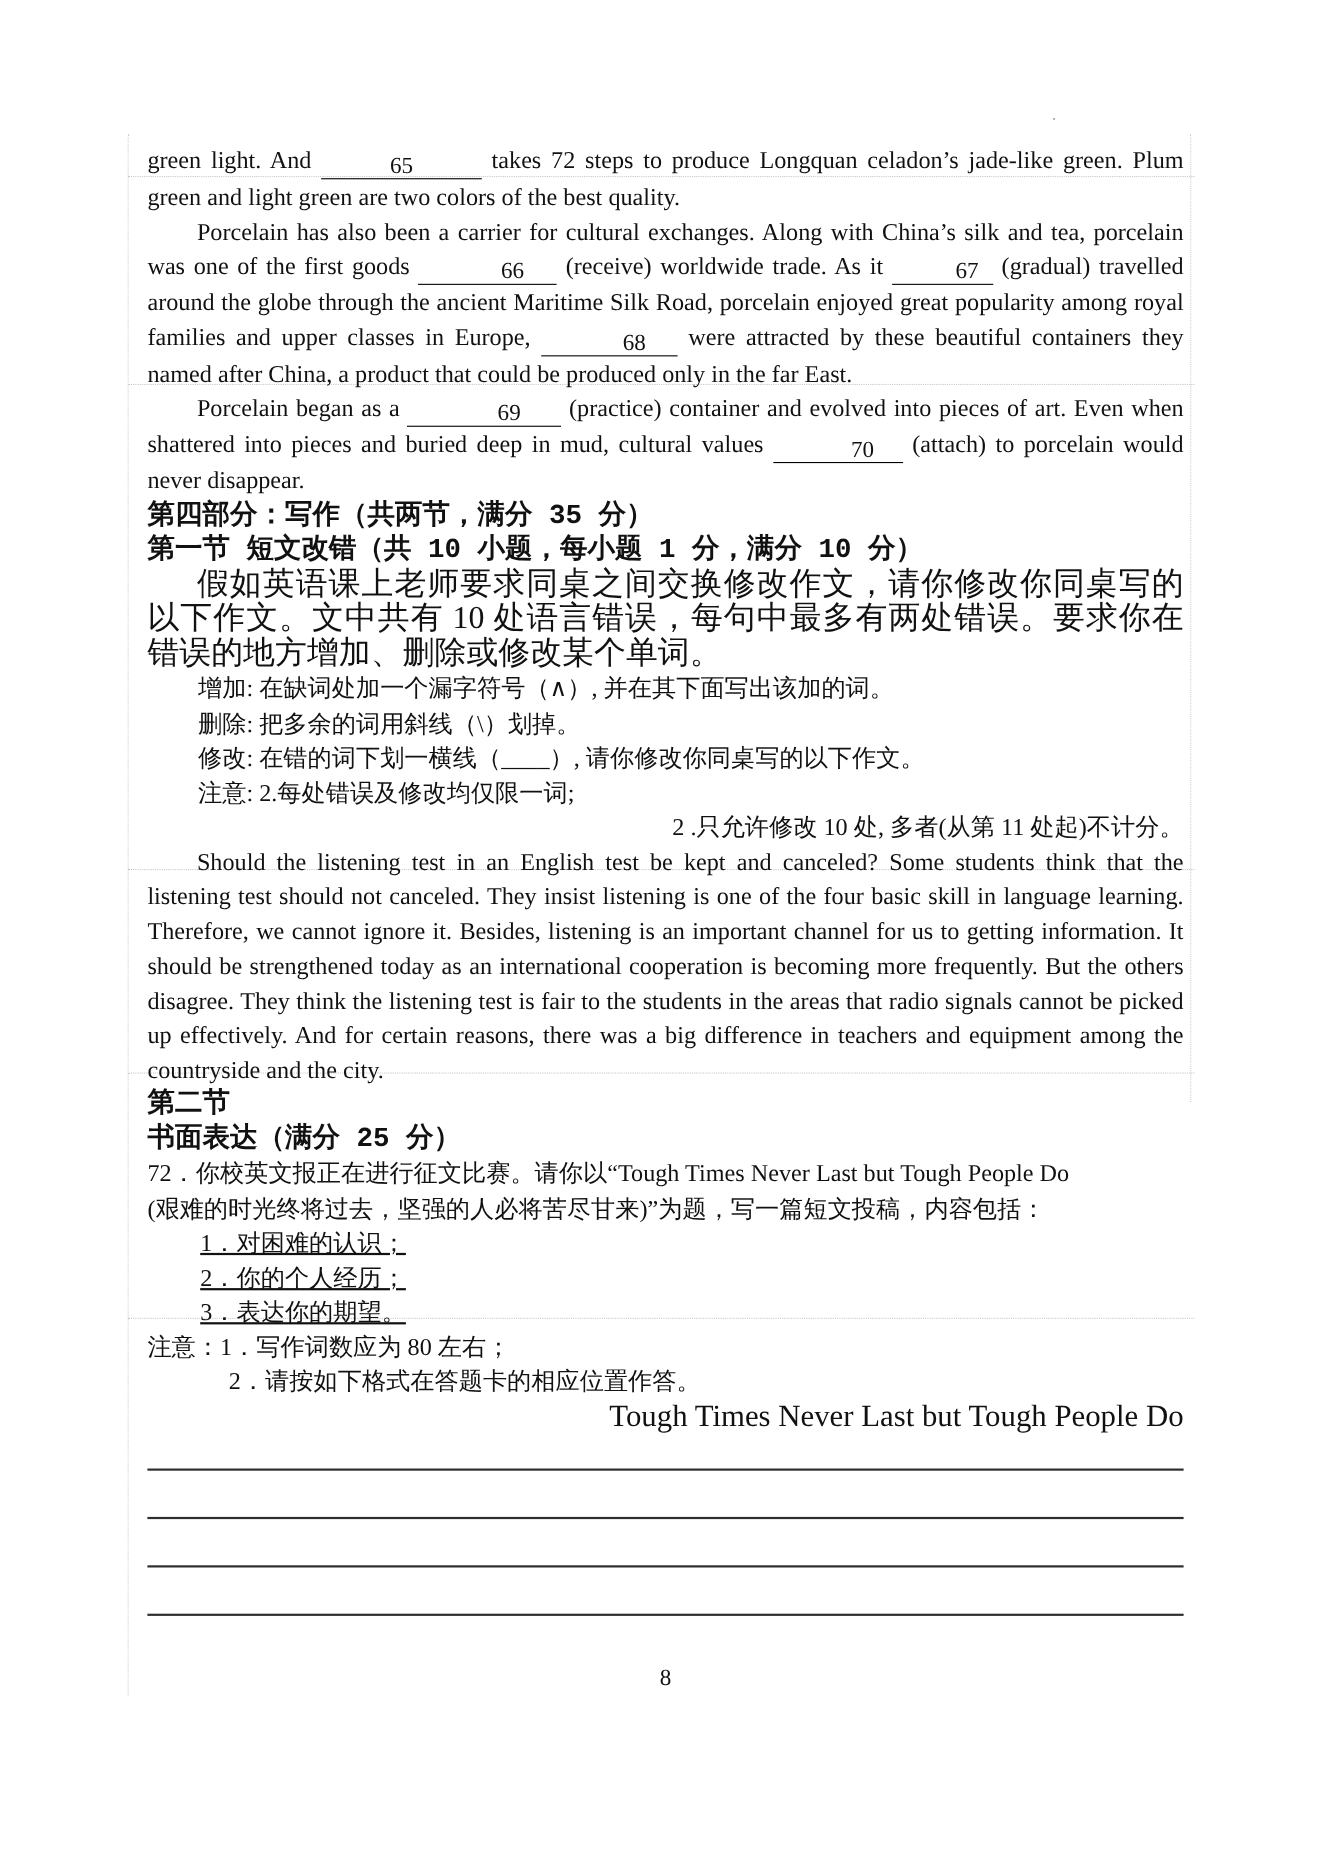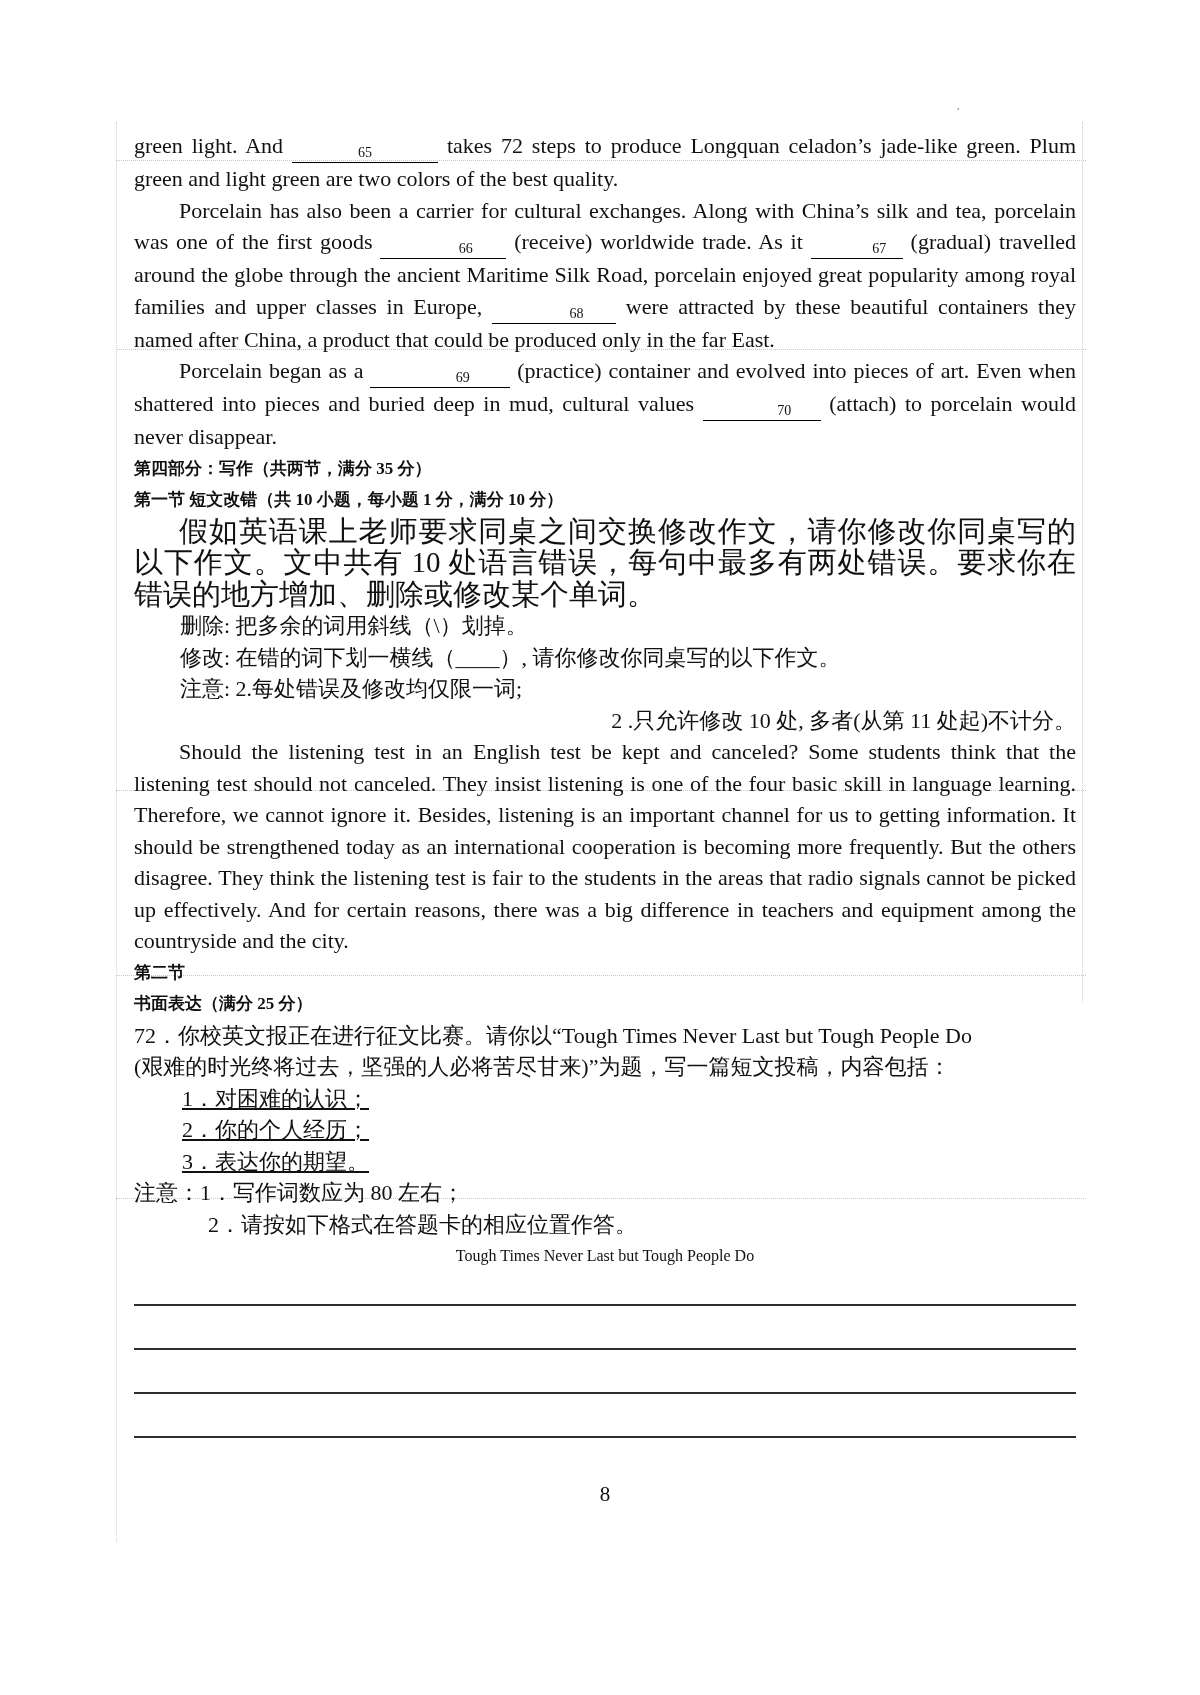--- a/index.html
+++ b/index.html
@@ -21,23 +21,23 @@
   .para{
     margin:0;
     font-size:22px;
     line-height:31.5px;
     text-align:justify;
   }
   .indent{text-indent:45px;}
   .zh{font-size:29px;}
   .heading{
     margin:0;
-    font-family:Liberation Serif, serif;
+    font-family:Liberation Mono, monospace;
     font-weight:bold;
-    font-size:17px;
+    font-size:25px;
     line-height:31.5px;
     white-space:nowrap;
   }
   .fixed-line{
     margin:0;
     font-size:22px;
     line-height:31.5px;
     white-space:nowrap;
   }
   .pad46{padding-left:46px;}
@@ -45,26 +45,26 @@
   .pad74{padding-left:74px;}
   .pad106{padding-left:106px;text-align:right;}
   .blank{
     display:inline-block;
     border-bottom:1.5px solid #000;
     text-align:center;
     vertical-align:-4px;
     line-height:24px;
     height:24px;
   }
-  .blank-num{font-size:14px;}
+  .blank-num{font-size:21px;}
   .essay-title{
     margin:0;
-    font-size:16px;
+    font-size:28px;
     line-height:31.5px;
-    text-align:center;
+    text-align:right;
   }
   .writing-area{margin-top:32px;}
   .writing-line{
     height:0;
     border-top:2px solid #2e2e2e;
     margin-bottom:42px;
   }
   .page-number{
     margin-top:16px;
     text-align:center;
@@ -102,20 +102,21 @@
     <p class="para indent"><span>Porcelain has also been a carrier for cultural exchanges. Along with China’s silk and tea, porcelain was one of the first goods </span><span class="blank" style="width:126px"><span class="blank-num">66</span></span><span> (receive) worldwide trade. As it </span><span class="blank" style="width:92px"><span class="blank-num">67</span></span><span> (gradual) travelled around the globe through the ancient Maritime Silk Road, porcelain enjoyed great popularity among royal families and upper classes in Europe, </span><span class="blank" style="width:124px"><span class="blank-num">68</span></span><span> were attracted by these beautiful containers they named after China, a product that could be produced only in the far East.</span></p>
 
     <p class="para indent"><span>Porcelain began as a </span><span class="blank" style="width:140px"><span class="blank-num">69</span></span><span> (practice) container and evolved into pieces of art. Even when shattered into pieces and buried deep in mud, cultural values </span><span class="blank" style="width:118px"><span class="blank-num">70</span></span><span> (attach) to porcelain would never disappear.</span></p>
 
     <h2 class="heading">第四部分：写作（共两节，满分 35 分）</h2>
 
     <h3 class="heading">第一节 短文改错（共 10 小题，每小题 1 分，满分 10 分）</h3>
 
     <p class="para zh indent">假如英语课上老师要求同桌之间交换修改作文，请你修改你同桌写的以下作文。文中共有 10 处语言错误，每句中最多有两处错误。要求你在错误的地方增加、删除或修改某个单词。</p>
 
+    <div class="fixed-line zh pad46">增加: 在缺词处加一个漏字符号（∧）, 并在其下面写出该加的词。</div>
     <div class="fixed-line zh pad46">删除: 把多余的词用斜线（\）划掉。</div>
     <div class="fixed-line zh pad46">修改: 在错的词下划一横线（____）, 请你修改你同桌写的以下作文。</div>
 
     <div class="fixed-line zh pad46">注意: 2.每处错误及修改均仅限一词;</div>
     <div class="fixed-line zh pad106">2 .只允许修改 10 处, 多者(从第 11 处起)不计分。</div>
 
     <p class="para indent">Should the listening test in an English test be kept and canceled? Some students think that the listening test should not canceled. They insist listening is one of the four basic skill in language learning. Therefore, we cannot ignore it. Besides, listening is an important channel for us to getting information. It should be strengthened today as an international cooperation is becoming more frequently. But the others disagree. They think the listening test is fair to the students in the areas that radio signals cannot be picked up effectively. And for certain reasons, there was a big difference in teachers and equipment among the countryside and the city.</p>
 
     <h3 class="heading">第二节</h3>
     <h3 class="heading">书面表达（满分 25 分）</h3>

